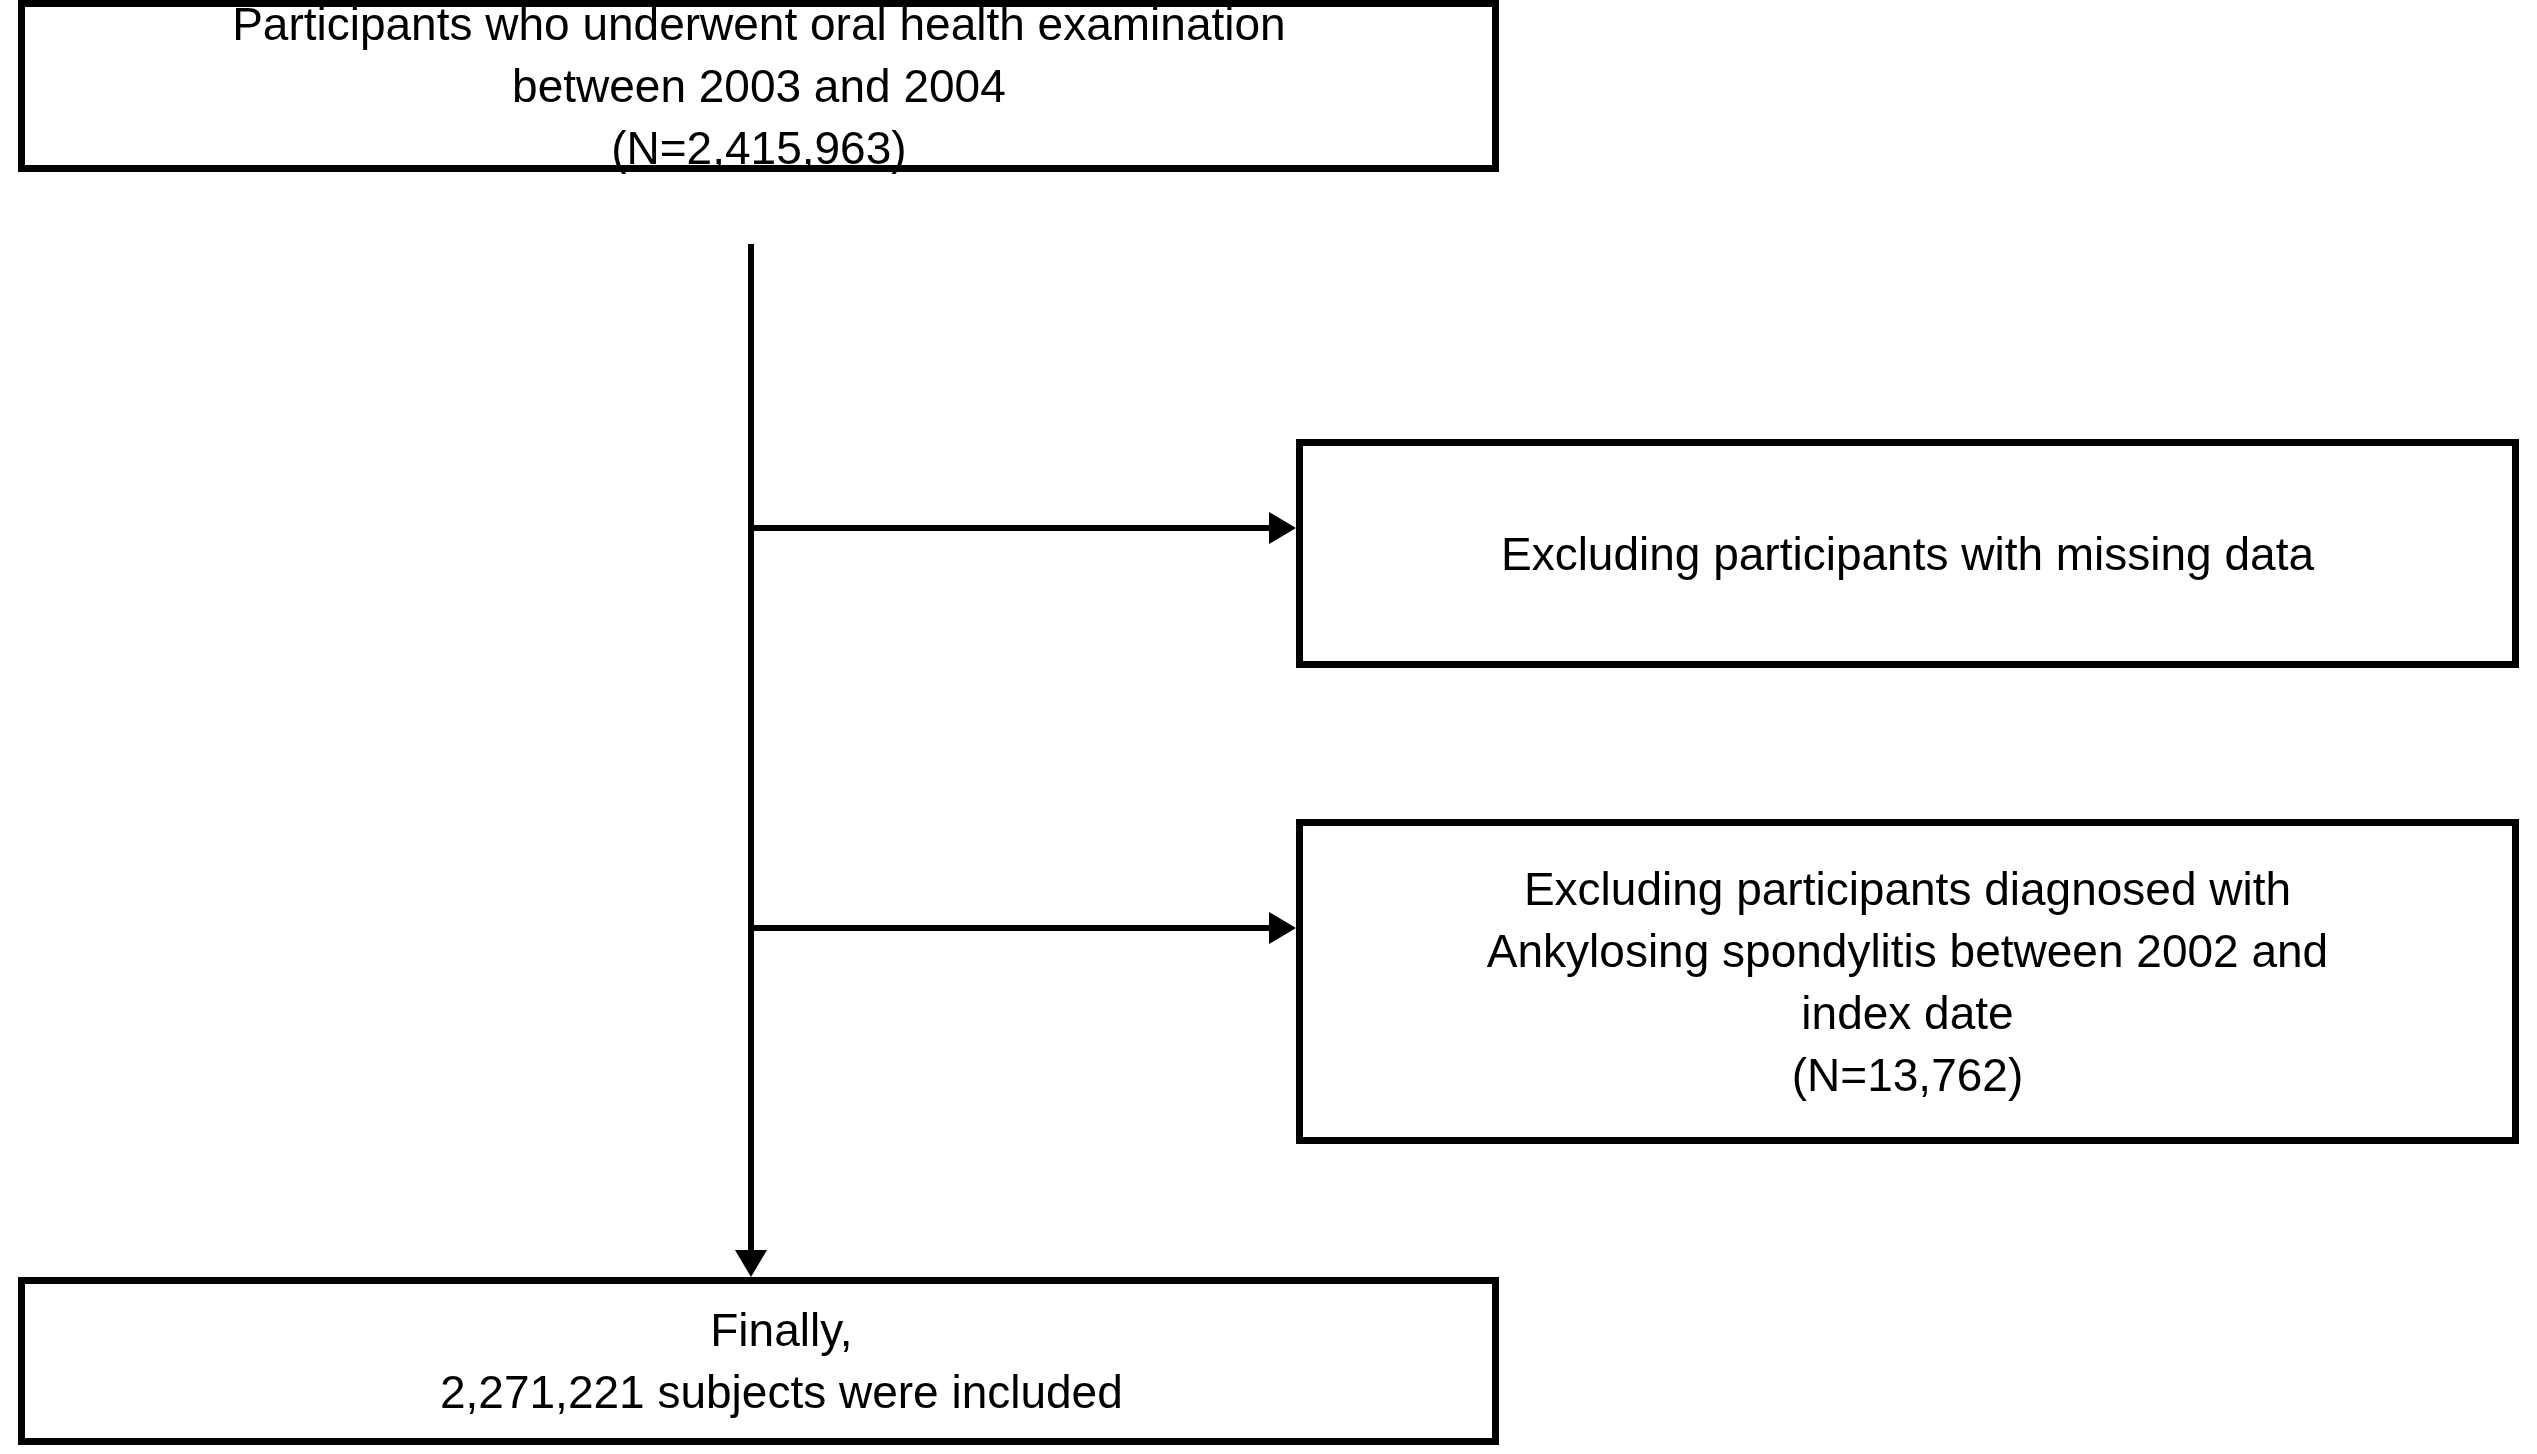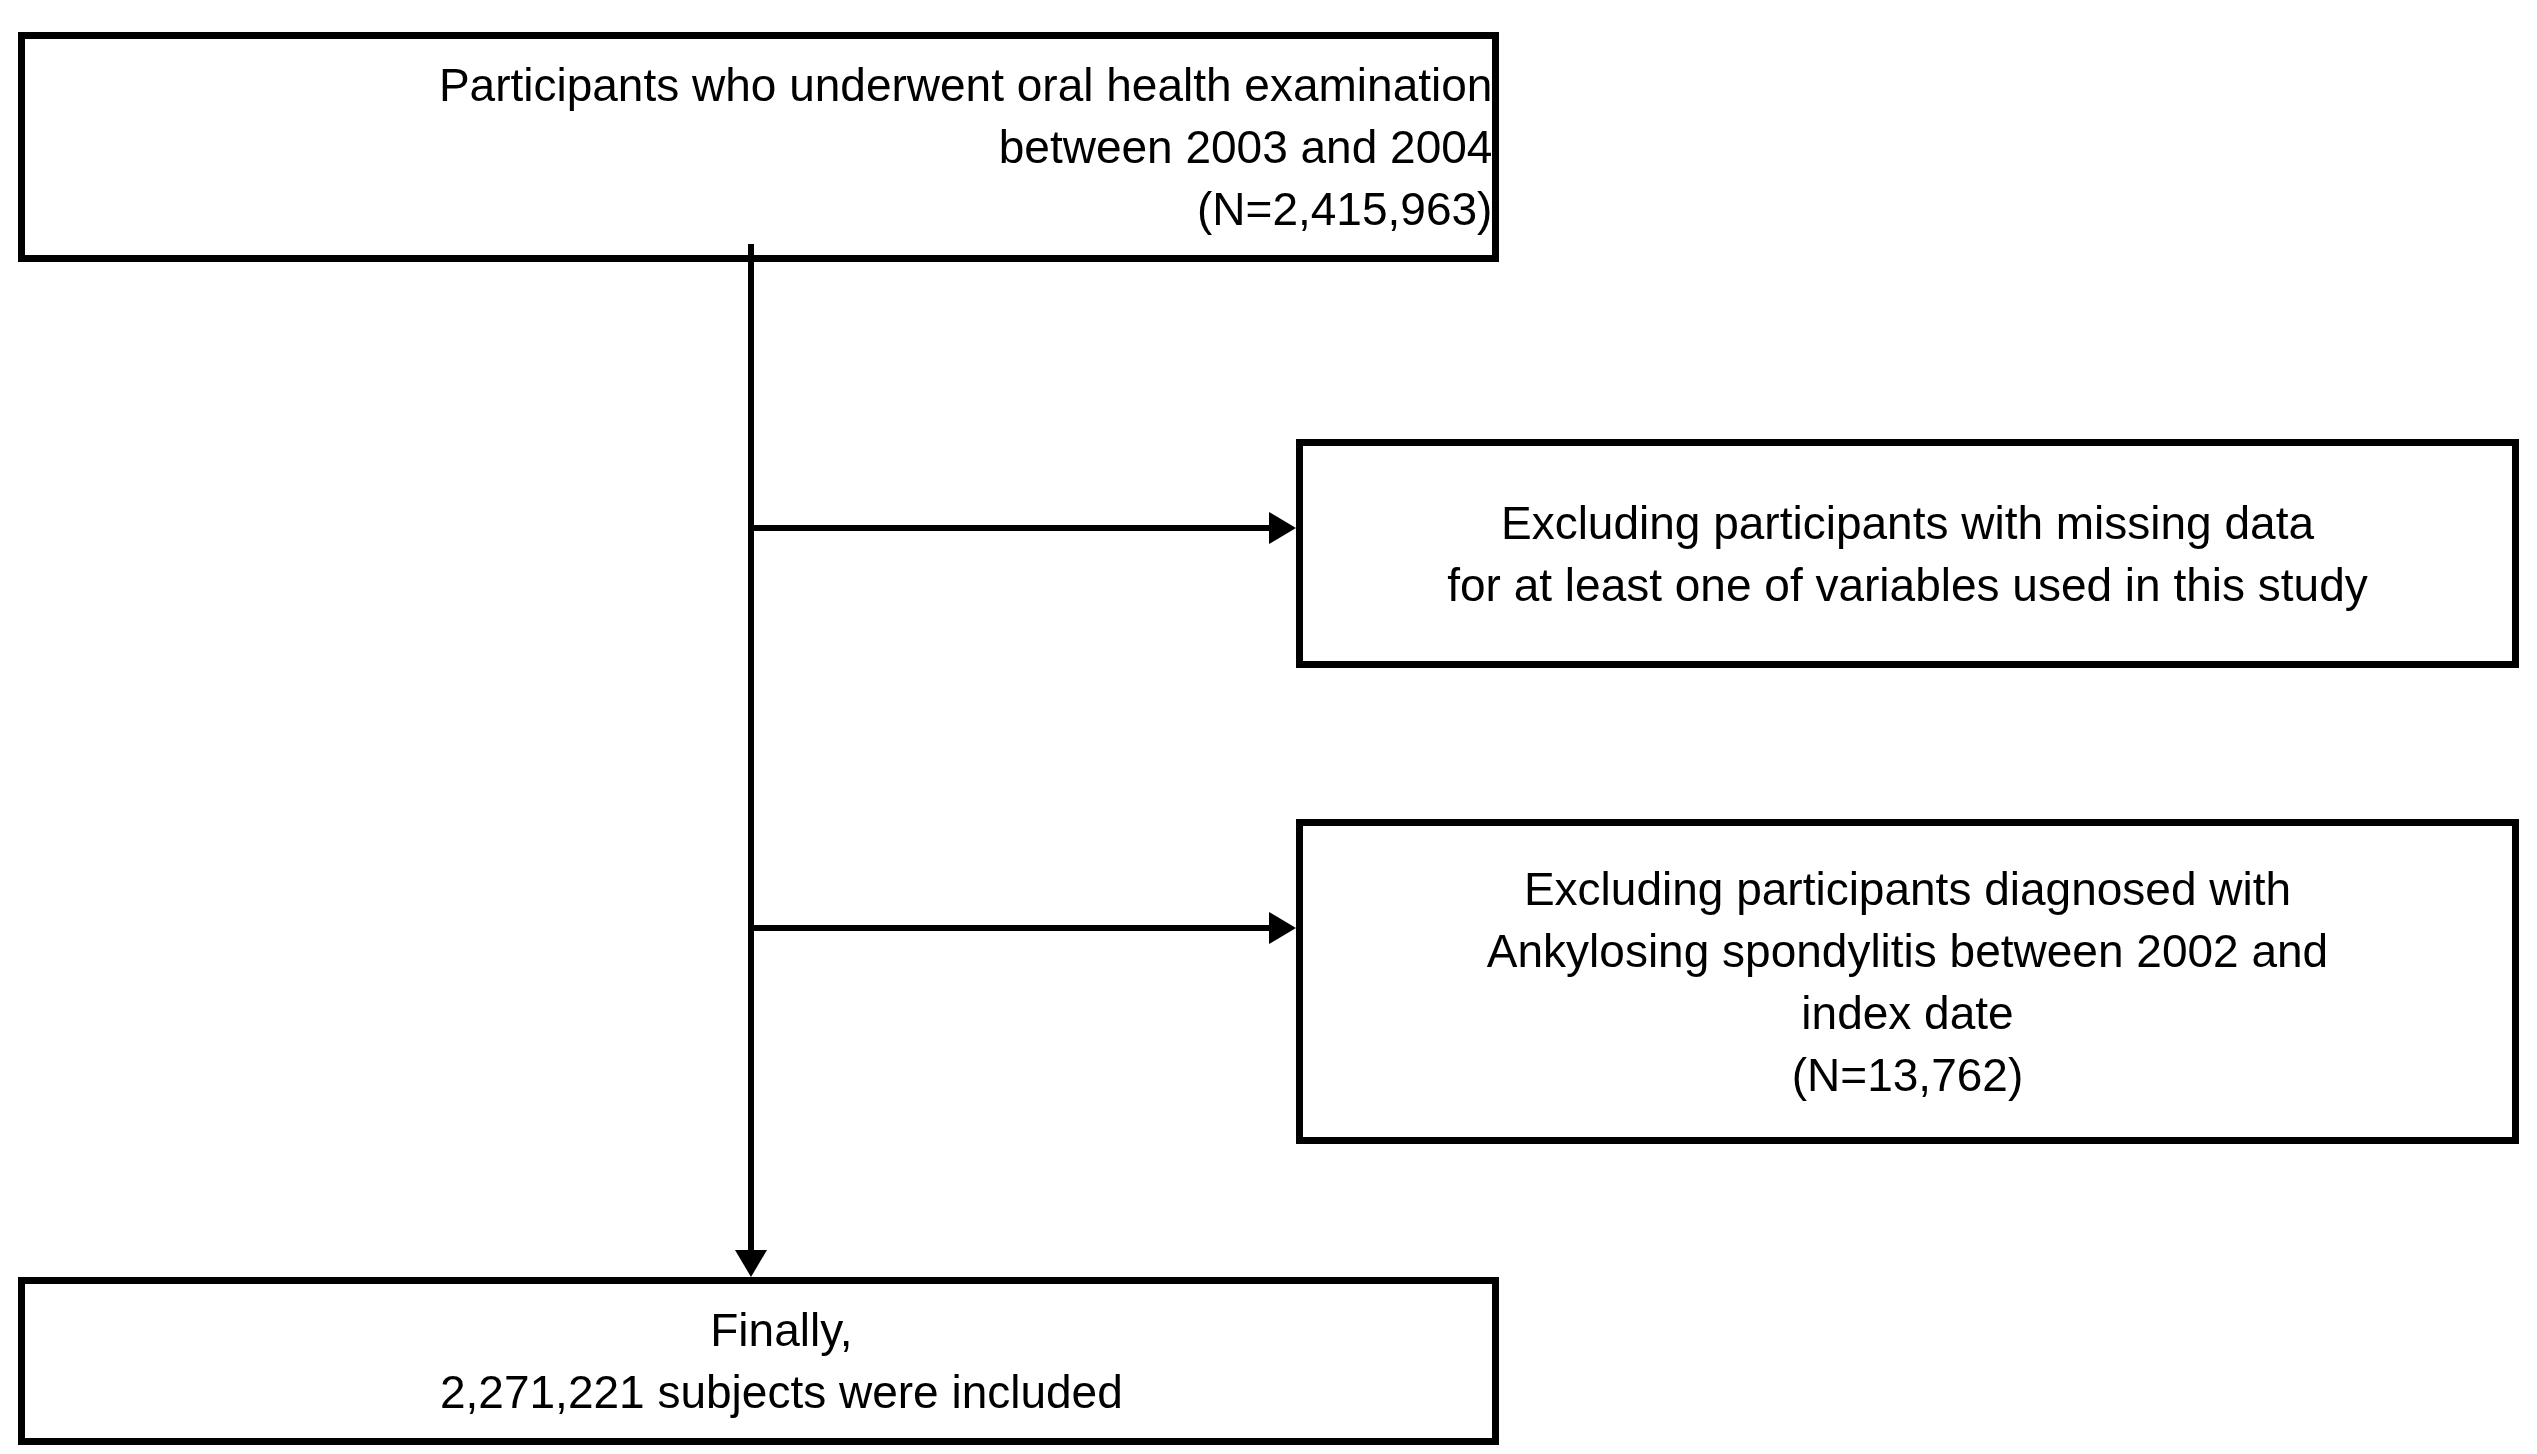--- a/index.html
+++ b/index.html
@@ -21,21 +21,21 @@
     border: 7.2px solid #000000;
     background: #ffffff;
     display: flex;
     flex-direction: column;
     justify-content: center;
     align-items: center;
     text-align: center;
     font-size: 46px;
     line-height: 62px;
   }
-  .box-source   { left: 18.4px;   top: 32px;   width: 1481px; height: 230px; align-items: flex-end; }
+  .box-source   { left: 18.4px;   top: 0;   width: 1481px; height: 172px; }
   .box-excl-1   { left: 1296px; top: 402px;  width: 1223px; height: 229px; margin-top: 37px; }
   .box-excl-2   { left: 1296px; top: 819px; width: 1223px; height: 325px; }
   .box-final    { left: 18.4px;   top: 1277px; width: 1481px; height: 168px; padding-left: 45px; }
 
   .line-v {
     position: absolute;
     left: 748px;
     top: 244px;
     width: 6.4px;
     height: 1007px;
@@ -87,21 +87,20 @@
   </div>
 
   <div class="line-v"></div>
   <div class="head-down"></div>
 
   <div class="line-h excl-1"></div>
   <div class="head-right excl-1"></div>
 
   <div class="box box-excl-1">
     <span class="txt-line">Excluding participants with missing data</span>
-    <span class="txt-line">for at least one of variables used in this study</span>
   </div>
 
   <div class="line-h excl-2"></div>
   <div class="head-right excl-2"></div>
 
   <div class="box box-excl-2">
     <span class="txt-line">Excluding participants diagnosed with</span>
     <span class="txt-line">Ankylosing spondylitis between 2002 and</span>
     <span class="txt-line">index date</span>
     <span class="txt-line">(N=13,762)</span>

